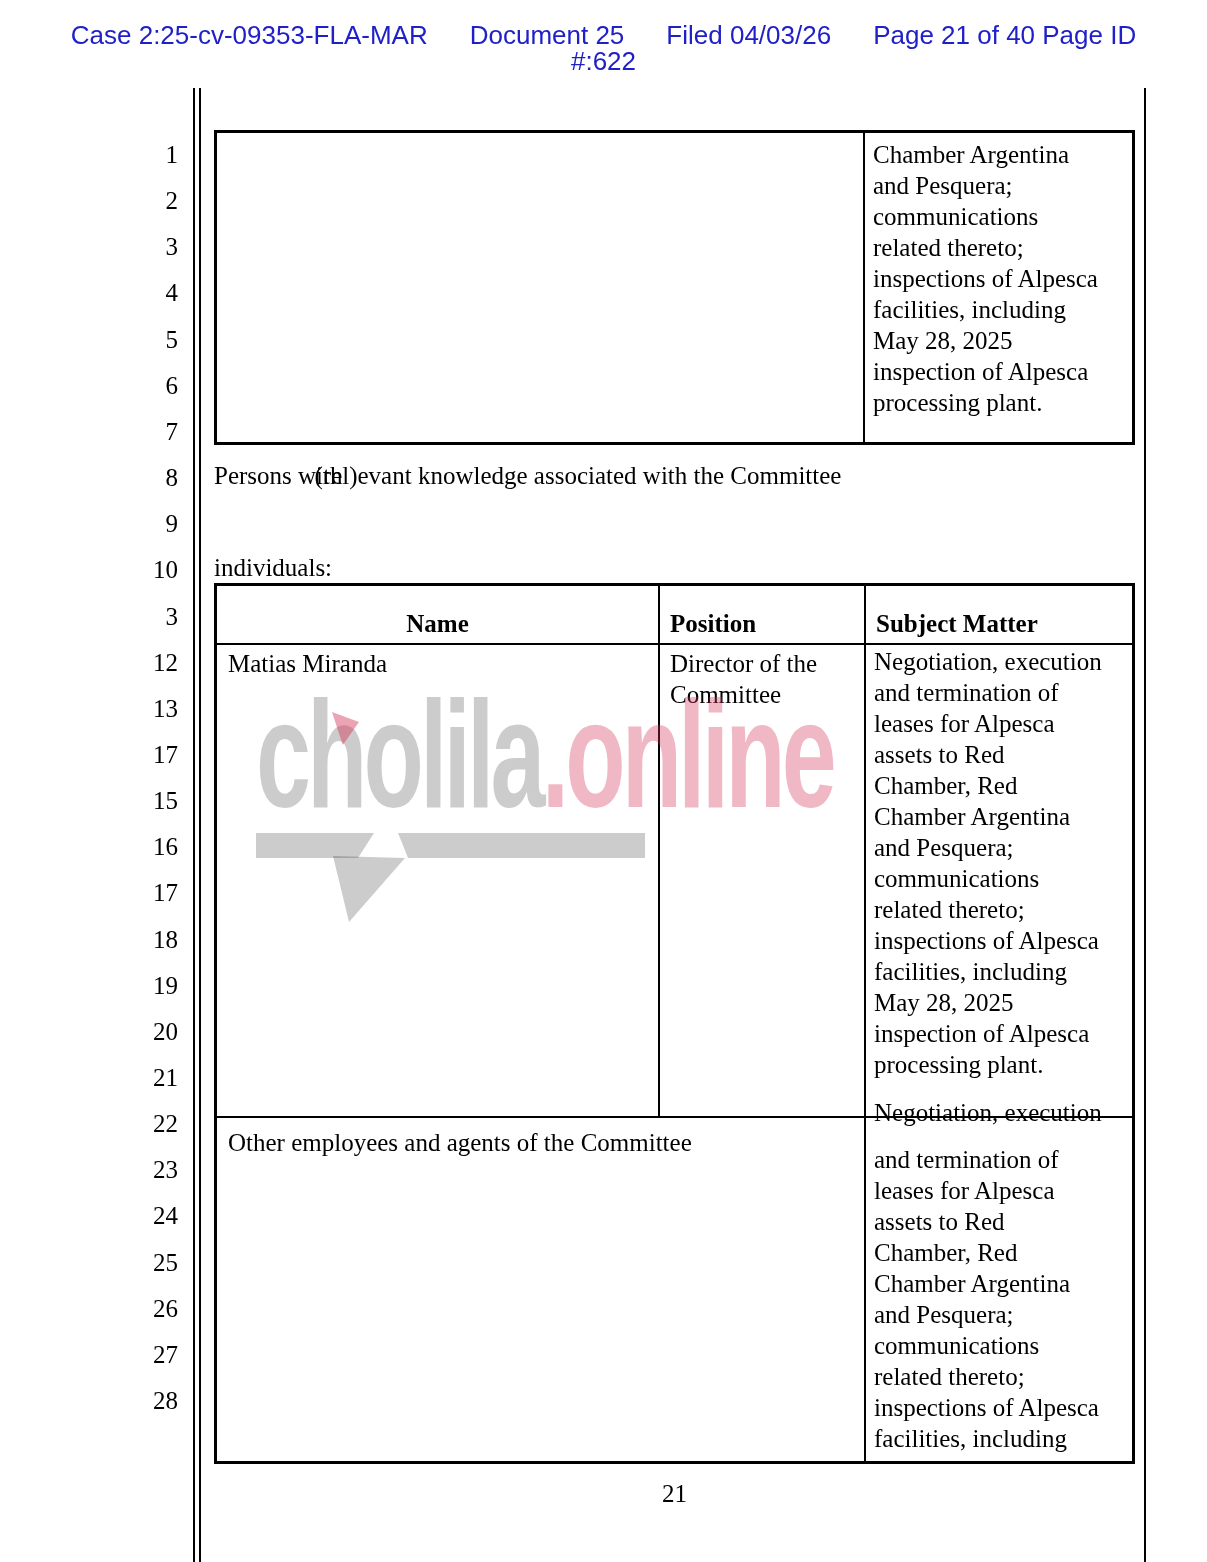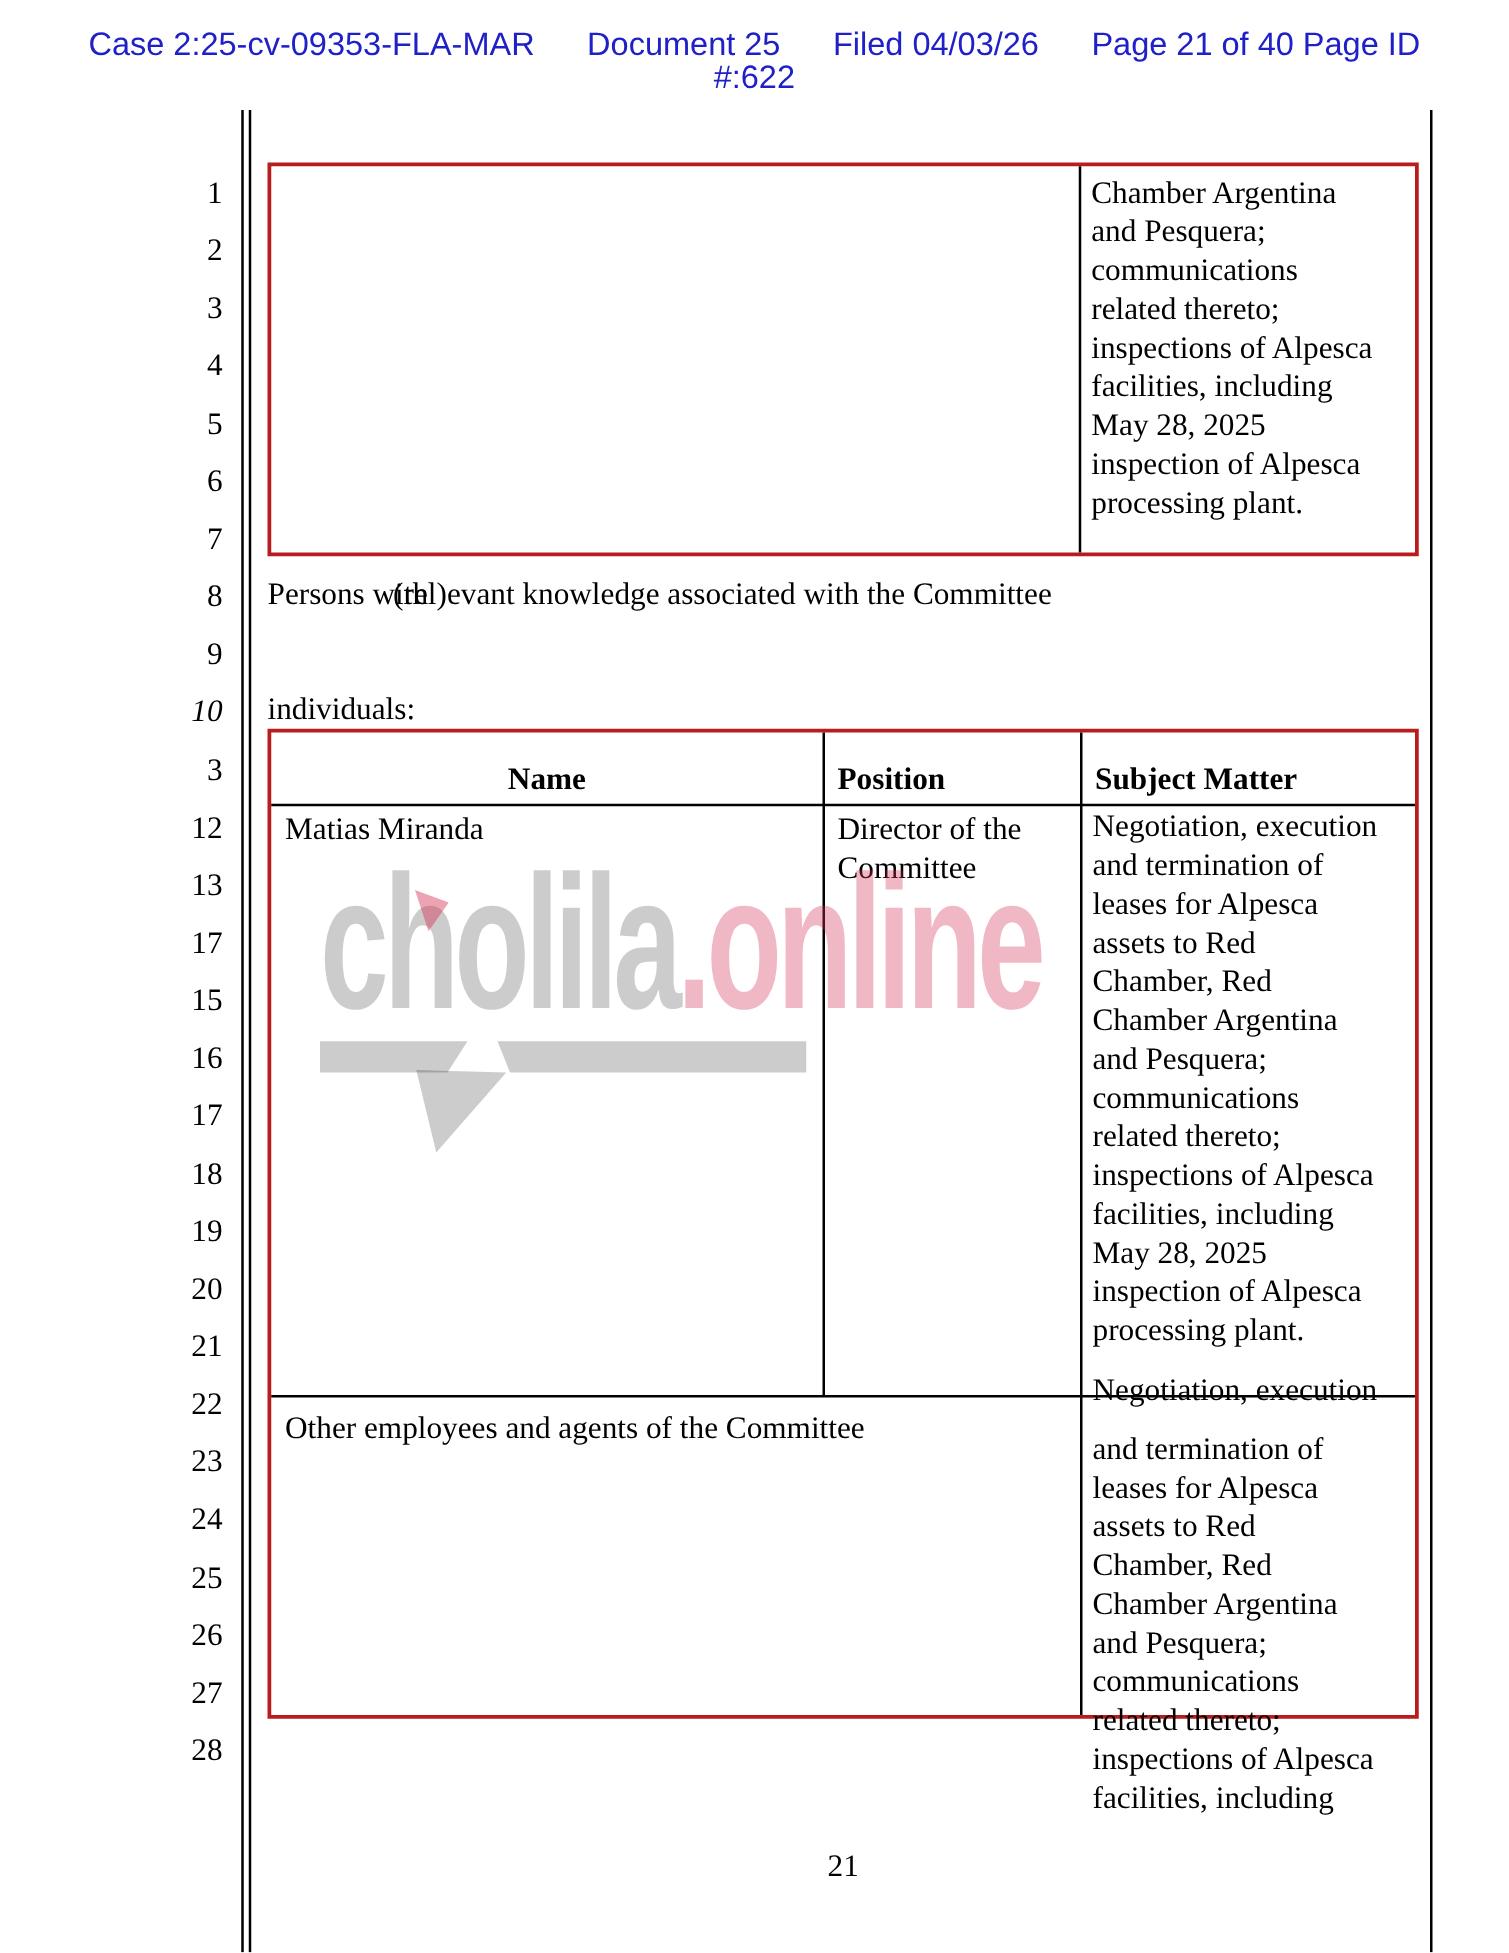--- a/index.html
+++ b/index.html
@@ -20,23 +20,23 @@
   .vrule.l1 { left:193px; }
   .vrule.l2 { left:199px; }
   .vrule.r1 { left:1144px; }
   
   .line-numbers { position:absolute; left:138px; top:0; width:48px; height:1562px; }
   .line-numbers span {
     position:absolute; right:8px; width:40px; text-align:right;
     font-size:25px; line-height:28px;
   }
   
-  .tbl { position:absolute; border:3px solid #b91c1c; box-sizing:border-box; background:transparent; }
+  .tbl { position:absolute; border:3px solid #000000; box-sizing:border-box; background:transparent; }
   #table-top { left:214px; top:130px; width:921px; height:315px; }
-  #table-people { left:214px; top:583px; width:921px; height:792px; }
+  #table-people { left:214px; top:583px; width:921px; height:881px; }
   .vdiv { position:absolute; top:0; width:2px; background:#000; }
   .hdiv { position:absolute; left:0; right:0; height:2px; background:#000; }
   .cell-text { position:absolute; font-size:25px; }
   .tline { line-height:31px; white-space:nowrap; }
   .th { position:absolute; font-weight:bold; font-size:25px; line-height:30px; }
   
   .para-line { position:absolute; left:214px; font-size:25px; line-height:30px; white-space:nowrap; }
   .overlap { margin-left:-28px; }
   
   .page-number { position:absolute; left:214px; width:921px; top:1480px; text-align:center; font-size:25px; }
@@ -79,21 +79,21 @@
   <div class="line-numbers" id="line-numbers">
       <span style="top: 141px;">1</span>
       <span style="top: 187.15px;">2</span>
       <span style="top: 233.3px;">3</span>
       <span style="top: 279.45px;">4</span>
       <span style="top: 325.6px;">5</span>
       <span style="top: 371.75px;">6</span>
       <span style="top: 417.9px;">7</span>
       <span style="top: 464.05px;">8</span>
       <span style="top: 510.2px;">9</span>
-      <span style="top: 556.35px; font-style: italic;">10</span>
+      <span style="top: 556.35px;">10</span>
       <span style="top: 602.5px;">3</span>
       <span style="top: 648.65px;">12</span>
       <span style="top: 694.8px;">13</span>
       <span style="top: 740.95px;">17</span>
       <span style="top: 787.1px;">15</span>
       <span style="top: 833.25px;">16</span>
       <span style="top: 879.4px;">17</span>
       <span style="top: 925.55px;">18</span>
       <span style="top: 971.7px;">19</span>
       <span style="top: 1017.85px;">20</span>

